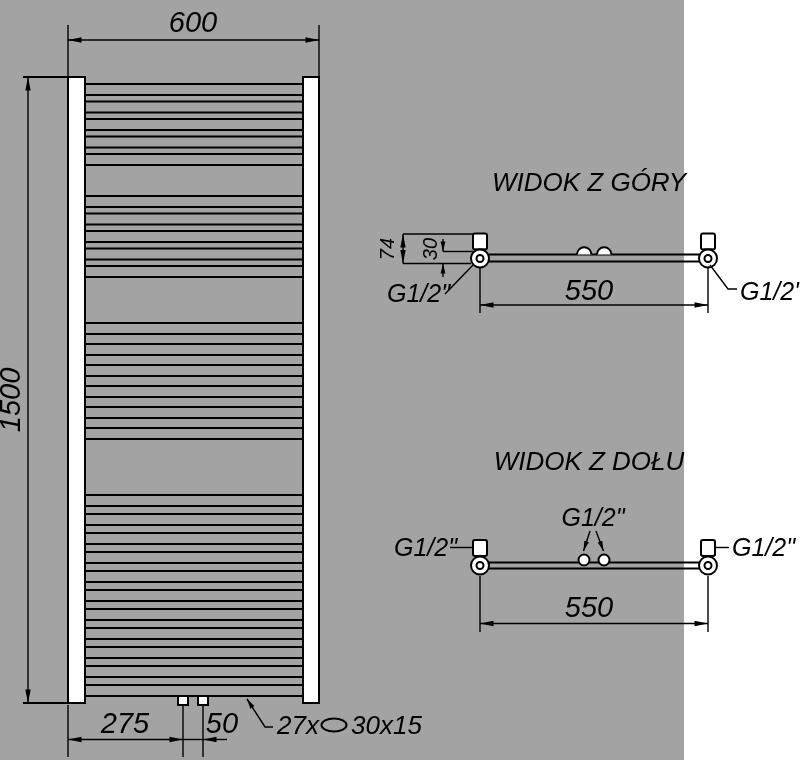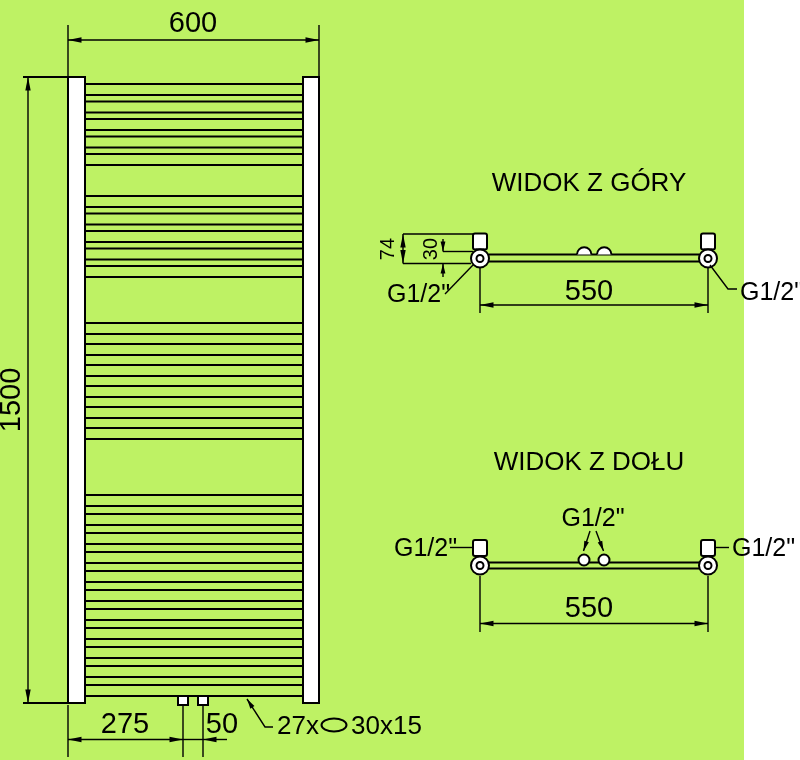--- a/index.html
+++ b/index.html
@@ -1,16 +1,16 @@
 <!DOCTYPE html>
 <html><head>
 <meta charset="utf-8">
 <style>
   html, body { margin: 0; padding: 0; background: #ffffff; }
-  .stage { width: 744px; height: 760px; position: relative; background: #bef264; }
+  .stage { width: 684px; height: 760px; position: relative; background: #a3a3a3; font-style: italic; }
   svg { display: block; }
   text { font-family: "Liberation Sans", sans-serif; fill: #000; }
   .dim    { font-size: 29px; }
   .dim2   { font-size: 26px; }
   .dimsm  { font-size: 20px; }
   .title  { font-size: 26px; }
   .thread { font-size: 25px; }
   .obj  { stroke: #000; stroke-width: 2;   fill: none; }
   .objf { stroke: #000; stroke-width: 2;   fill: #fff; }
   .thin { stroke: #000; stroke-width: 1.4; fill: none; }

